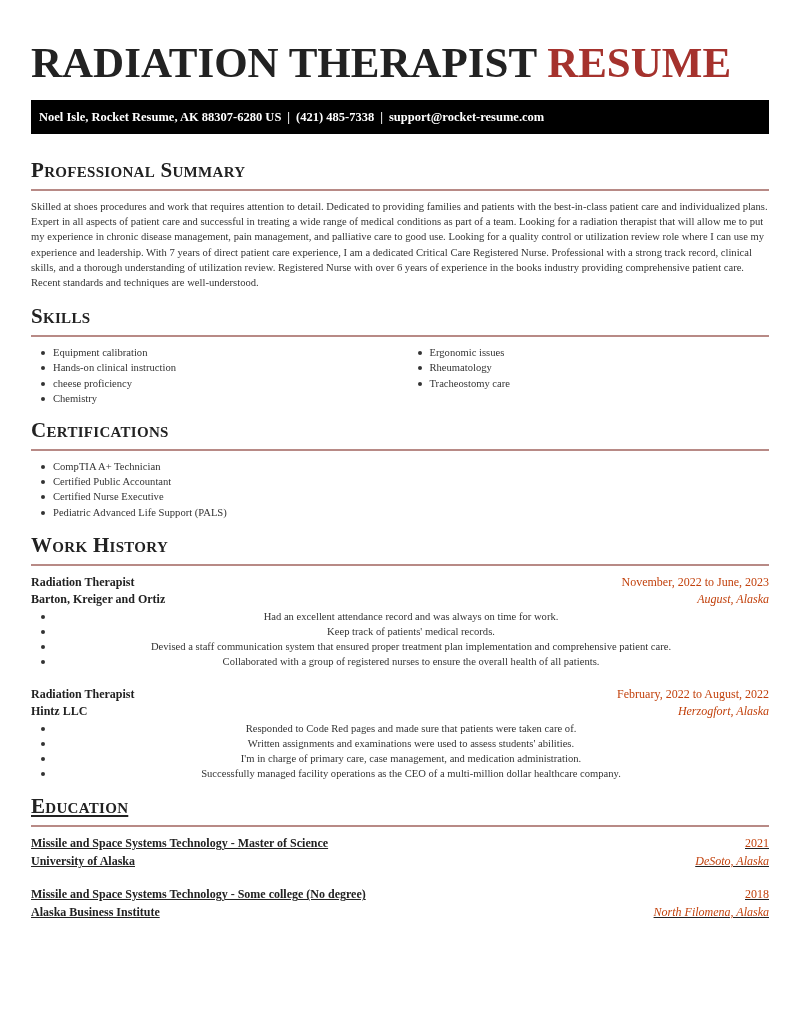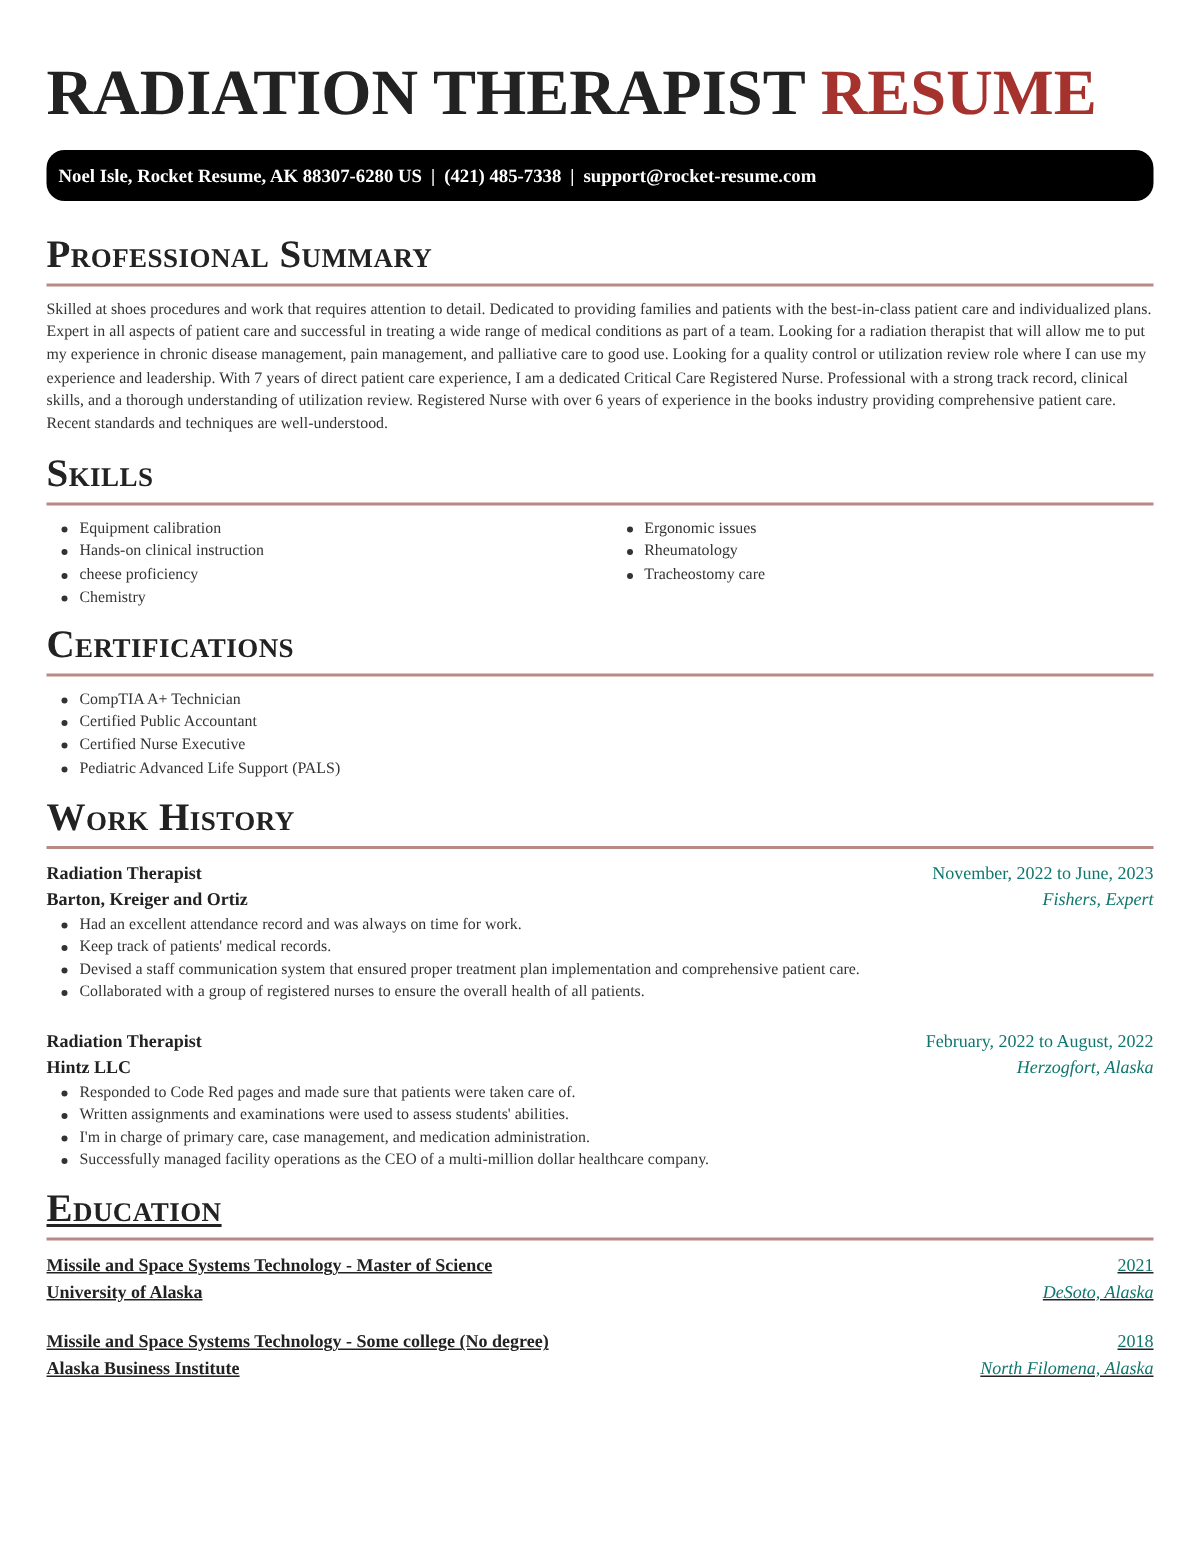--- a/index.html
+++ b/index.html
@@ -26,26 +26,25 @@
   .contact-bar {
     margin-top: 14px;
     background: #000000;
     color: #ffffff;
     height: 34px;
     line-height: 34px;
     padding: 0 8px;
     font-size: 12.5px;
     font-weight: bold;
     white-space: nowrap;
-    border-radius: 12px;
   }
   .contact-bar .sep { padding: 0 6px; }
   .section-heading {
     margin: 0;
-    font-size: 26px;
+    font-size: 21px;
     font-weight: bold;
     font-variant: small-caps;
     letter-spacing: 0.3px;
     color: #222222;
     line-height: 26px;
   }
   .rule {
     height: 2px;
     background: #b88a86;
     margin-top: 6px;
@@ -81,23 +80,23 @@
   }
   .skills-grid { display: flex; gap: 15px; }
   .skills-grid ul { flex: 1 1 50%; }
   .job-row {
     display: flex;
     justify-content: space-between;
     font-size: 12px;
     line-height: 17.5px;
   }
   .job-row .left { font-weight: bold; color: #222222; }
-  .job-row .right { color: #0f766e; }
+  .job-row .right { color: #c2410c; }
   .job-row .right.italic { font-style: italic; }
-  .job-bullets { margin-top: 7px; }
+  .job-bullets { margin-top: 7px; text-align: center; }
 </style>
 </head>
 <body>
 
 <div class="page">
 
   <h1 class="title"><span>RADIATION THERAPIST</span> <span class="accent">RESUME</span></h1>
 
   <div class="contact-bar">
     <span>Noel Isle, Rocket Resume, AK 88307-6280 US</span><span class="sep">|</span><span>(421) 485-7338</span><span class="sep">|</span><span>support@rocket-resume.com</span>
@@ -142,21 +141,21 @@
     <h2 class="section-heading">Work History</h2>
     <div class="rule"></div>
 
     <div>
       <div class="job-row">
         <span class="left">Radiation Therapist</span>
         <span class="right">November, 2022 to June, 2023</span>
       </div>
       <div class="job-row">
         <span class="left">Barton, Kreiger and Ortiz</span>
-        <span class="right italic">Fishers, Expert</span>
+        <span class="right italic">August, Alaska</span>
       </div>
       <ul class="bullets job-bullets">
         <li>Had an excellent attendance record and was always on time for work.</li>
         <li>Keep track of patients' medical records.</li>
         <li>Devised a staff communication system that ensured proper treatment plan implementation and comprehensive patient care.</li>
         <li>Collaborated with a group of registered nurses to ensure the overall health of all patients.</li>
       </ul>
     </div>
 
     <div style="margin-top:16px;">

